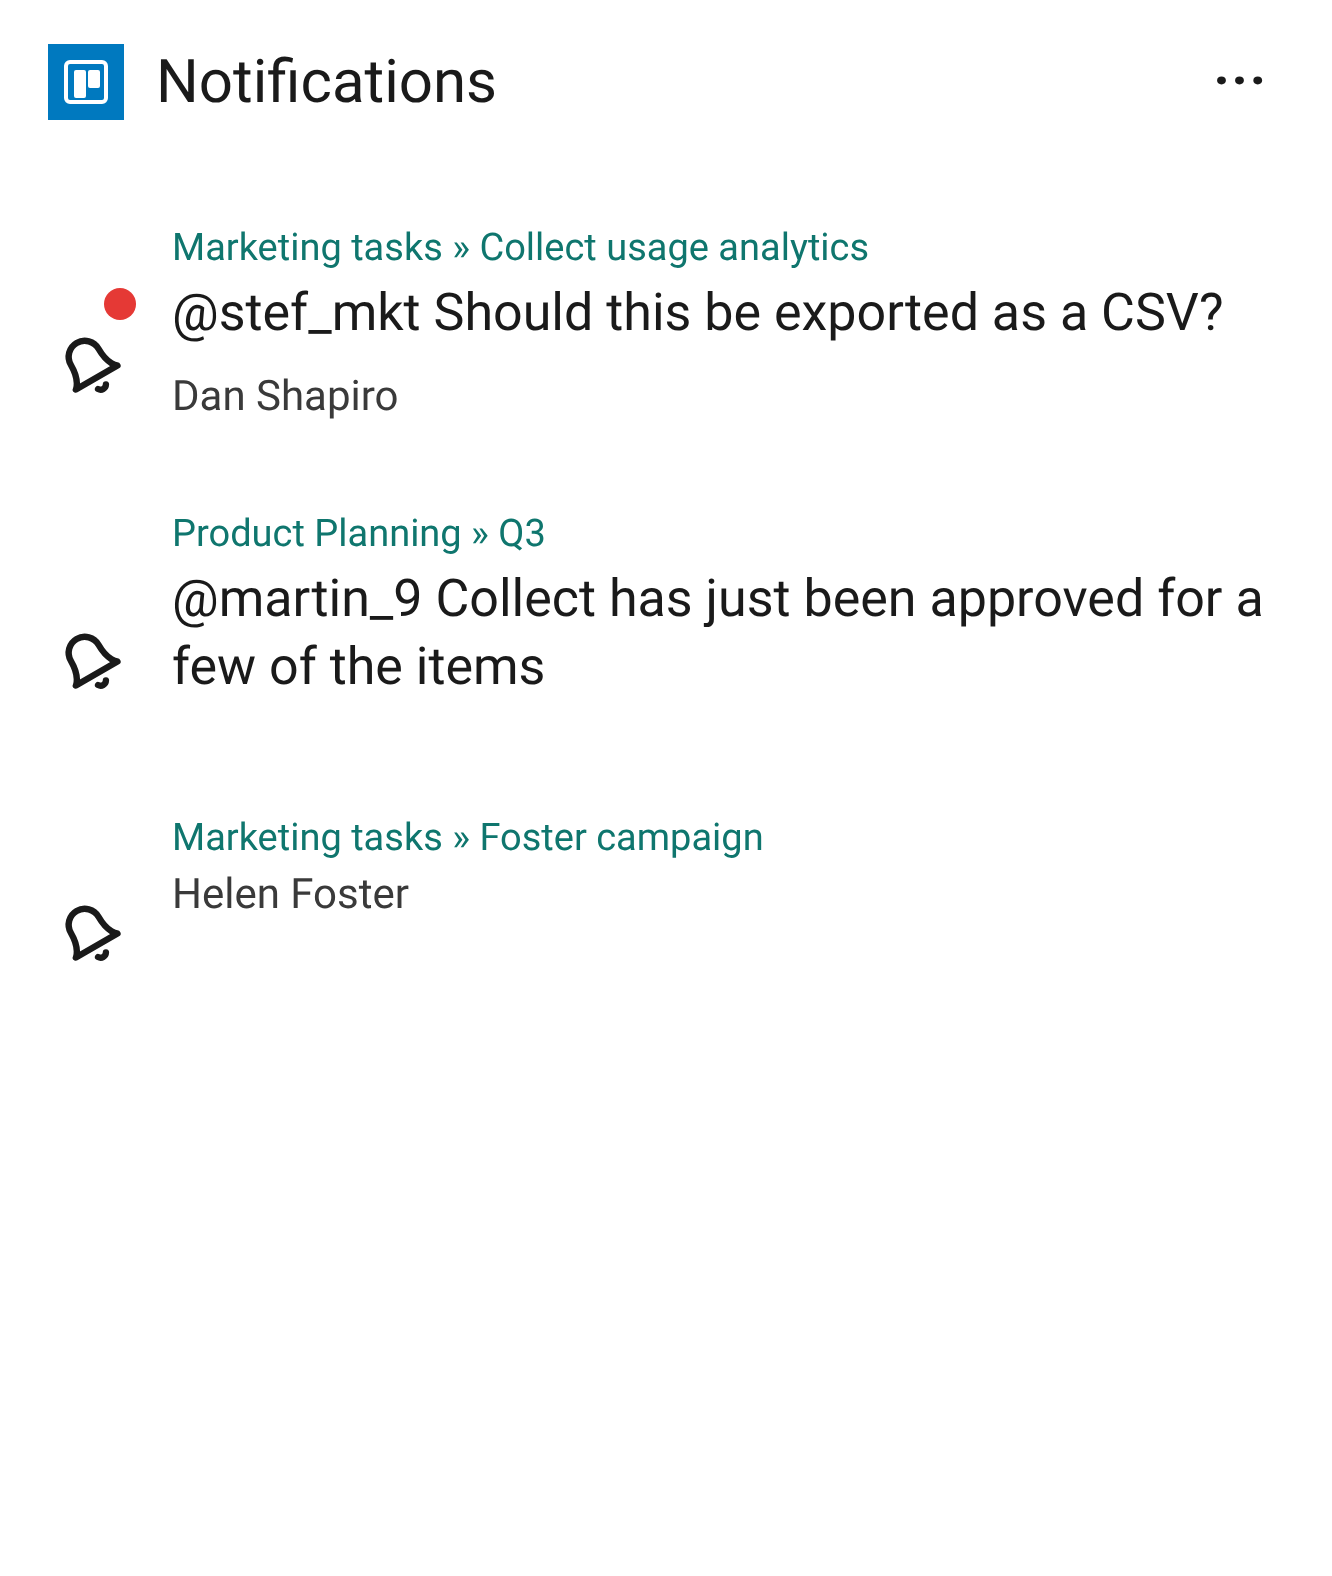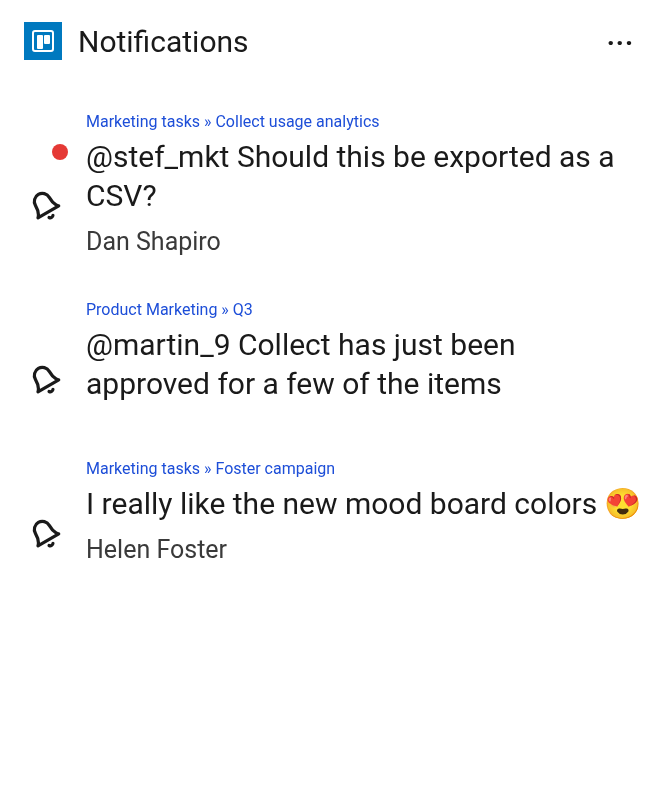--- a/index.html
+++ b/index.html
@@ -9,21 +9,21 @@
     }
     body {
       font-family: -apple-system, BlinkMacSystemFont, "Segoe UI", Roboto, sans-serif;
       background: #ffffff;
       width: 666px;
       height: 788px;
       overflow: hidden;
     }
     .header {
       display: flex;
-      align-items: flex-end;
+      align-items: center;
       justify-content: space-between;
       padding: 22px 24px 16px 24px;
       gap: 28px;
     }
     .header-left {
       display: flex;
       align-items: center;
       gap: 16px;
     }
     .app-logo {
@@ -102,32 +102,32 @@
       right: -2px;
       width: 16px;
       height: 16px;
       background: #e53935;
       border-radius: 50%;
     }
     .notif-content {
       flex: 1;
     }
     .breadcrumb {
-      font-size: 16px;
-      color: #1d4ed8;
+      font-size: 19px;
+      color: #0f766e;
       margin-bottom: 6px;
     }
     .notif-message {
-      font-size: 30px;
+      font-size: 26px;
       color: #1a1a1a;
       line-height: 1.3;
       margin-bottom: 12px;
     }
     .notif-author {
-      font-size: 25px;
+      font-size: 21px;
       color: #3a3a3a;
     }
   </style>
 </head>
 <body>
 
 <div class="header">
   <div class="header-left">
     <div class="app-logo">
       <div class="app-logo-inner"></div>
@@ -159,34 +159,33 @@
   <div class="notification-item">
     <div class="notif-icon-wrap">
       <svg class="bell-svg" viewBox="0 0 24 24" fill="none" stroke="#1a1a1a" stroke-width="2.4" stroke-linecap="round" stroke-linejoin="round">
         <g transform="rotate(-30 12 12)">
           <path d="M18 8a6 6 0 0 0-12 0c0 7-3 9-3 9h18s-3-2-3-9"></path>
           <path d="M13.7 21a2 2 0 0 1-3.4 0"></path>
         </g>
       </svg>
     </div>
     <div class="notif-content">
-      <div class="breadcrumb">Product Marketing » Q3</div>
+      <div class="breadcrumb">Product Planning » Q3</div>
       <div class="notif-message">@martin_9 Collect has just been approved for a few of the items</div>
     </div>
   </div>
 
   <div class="notification-item">
     <div class="notif-icon-wrap">
       <svg class="bell-svg" viewBox="0 0 24 24" fill="none" stroke="#1a1a1a" stroke-width="2.4" stroke-linecap="round" stroke-linejoin="round">
         <g transform="rotate(-30 12 12)">
           <path d="M18 8a6 6 0 0 0-12 0c0 7-3 9-3 9h18s-3-2-3-9"></path>
           <path d="M13.7 21a2 2 0 0 1-3.4 0"></path>
         </g>
       </svg>
     </div>
     <div class="notif-content">
       <div class="breadcrumb">Marketing tasks » Foster campaign</div>
-      <div class="notif-message">I really like the new mood board colors 😍</div>
       <div class="notif-author">Helen Foster</div>
     </div>
   </div>
 
 </div>
 
 </body></html>

